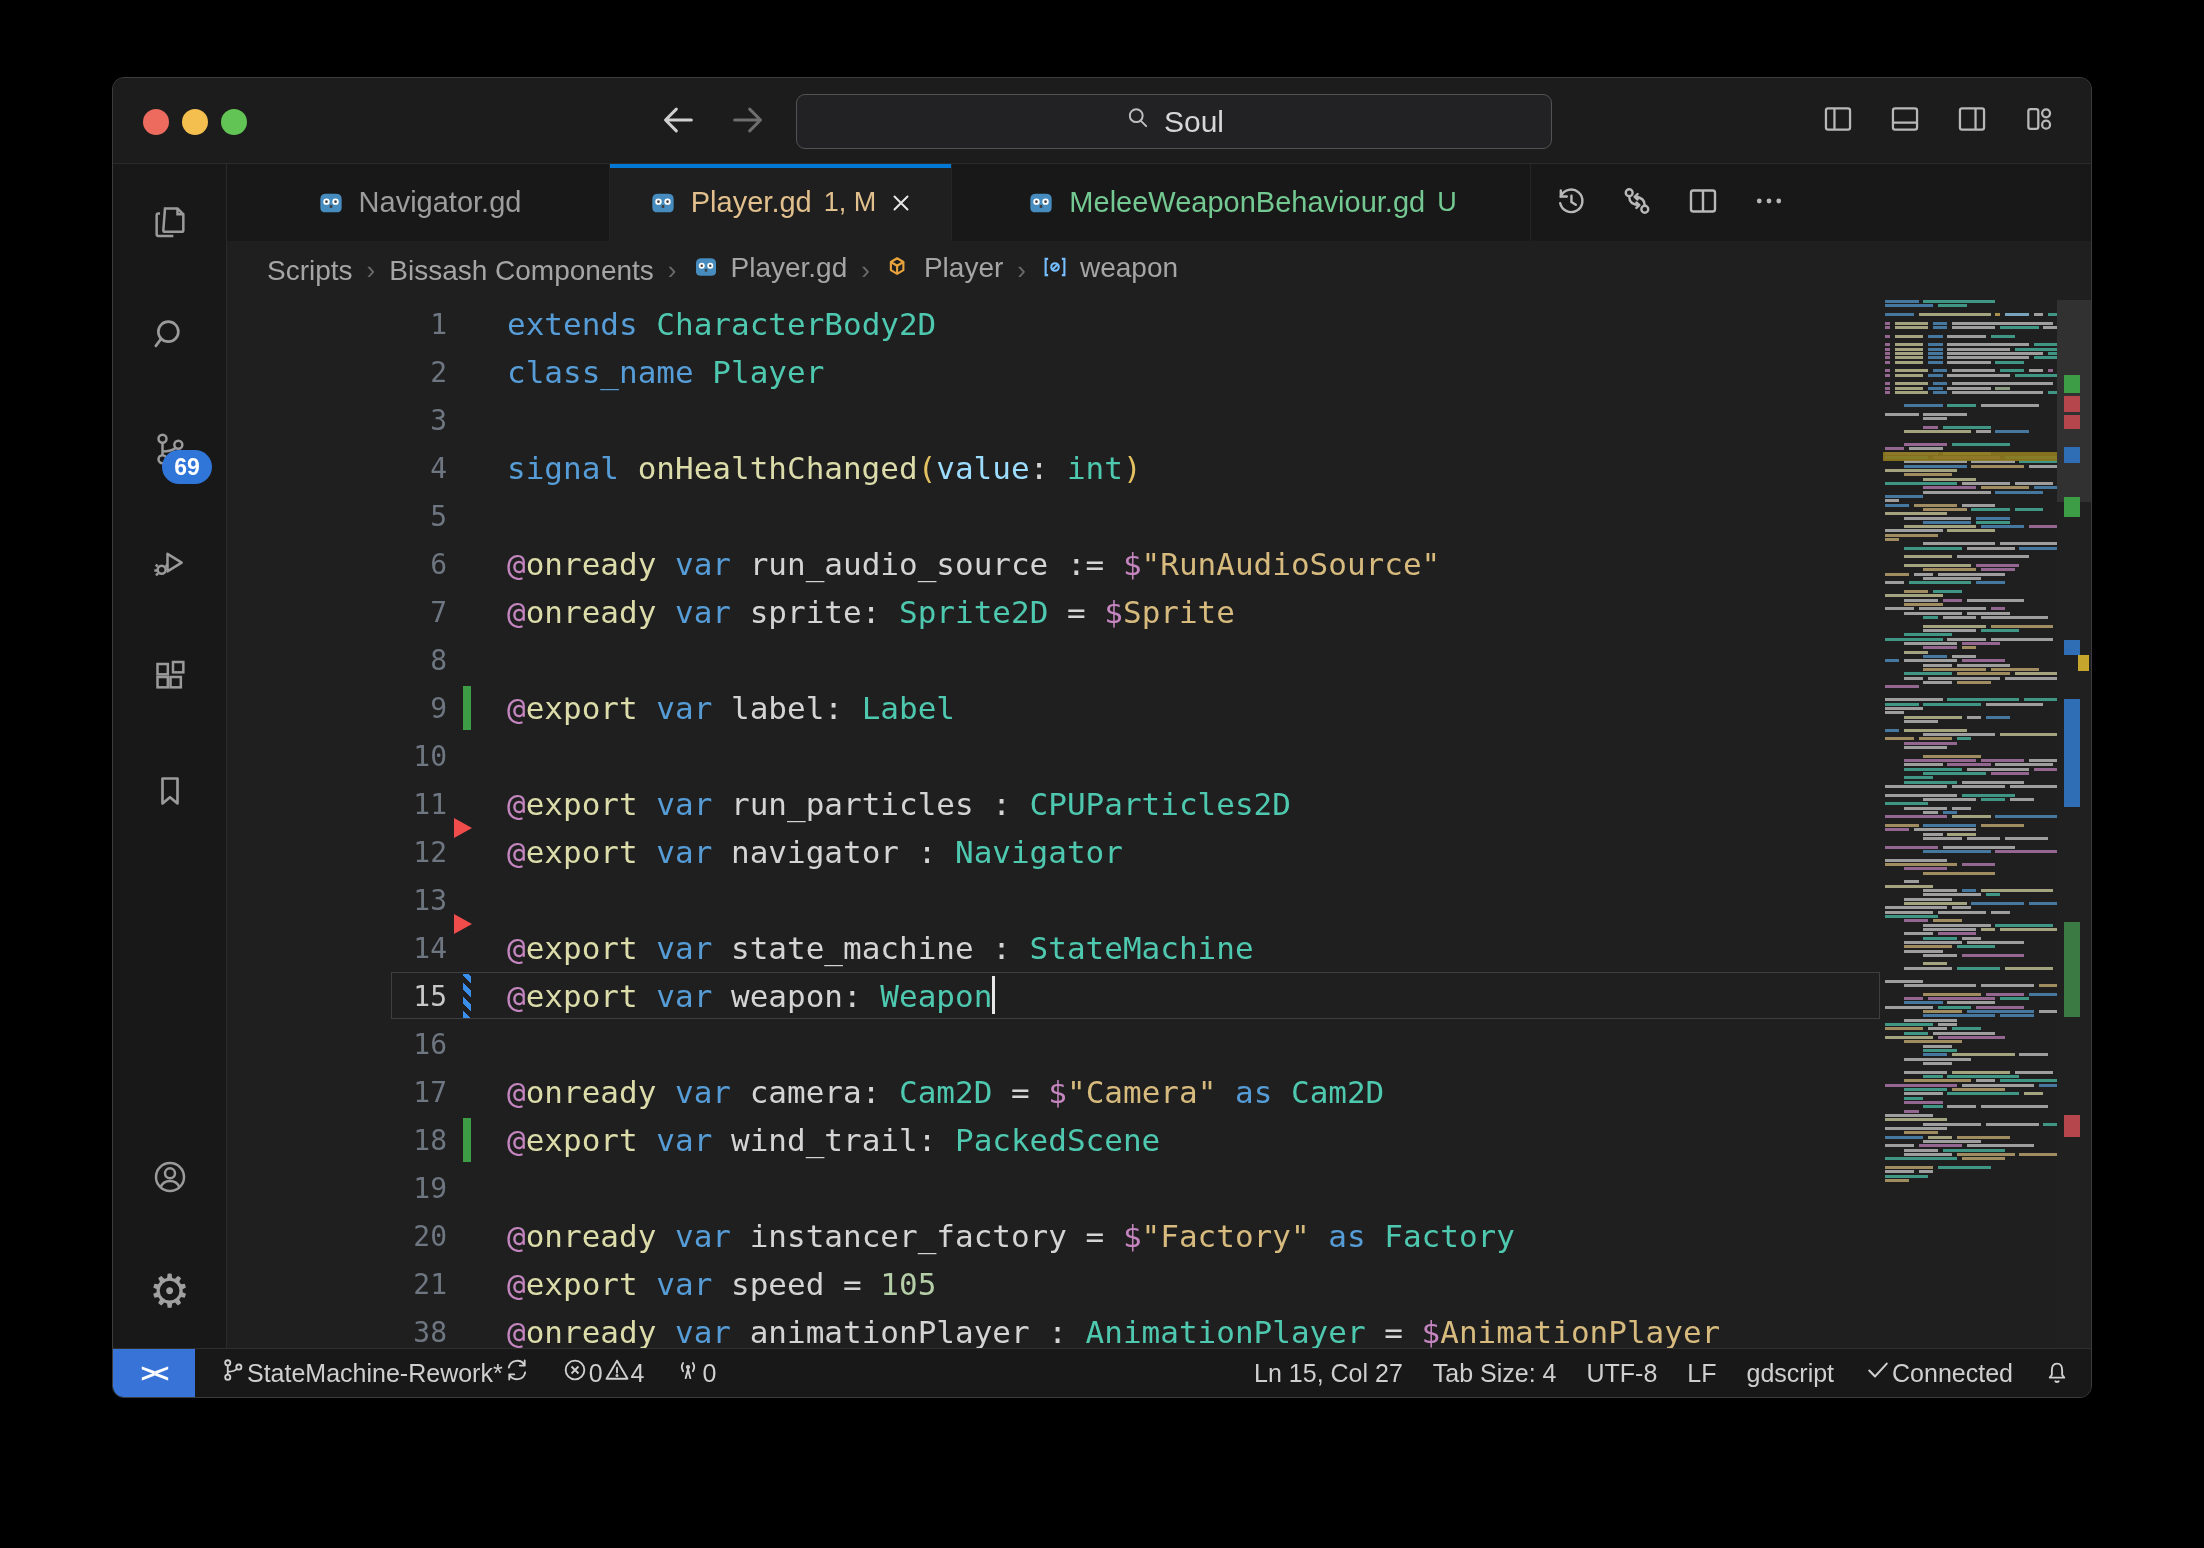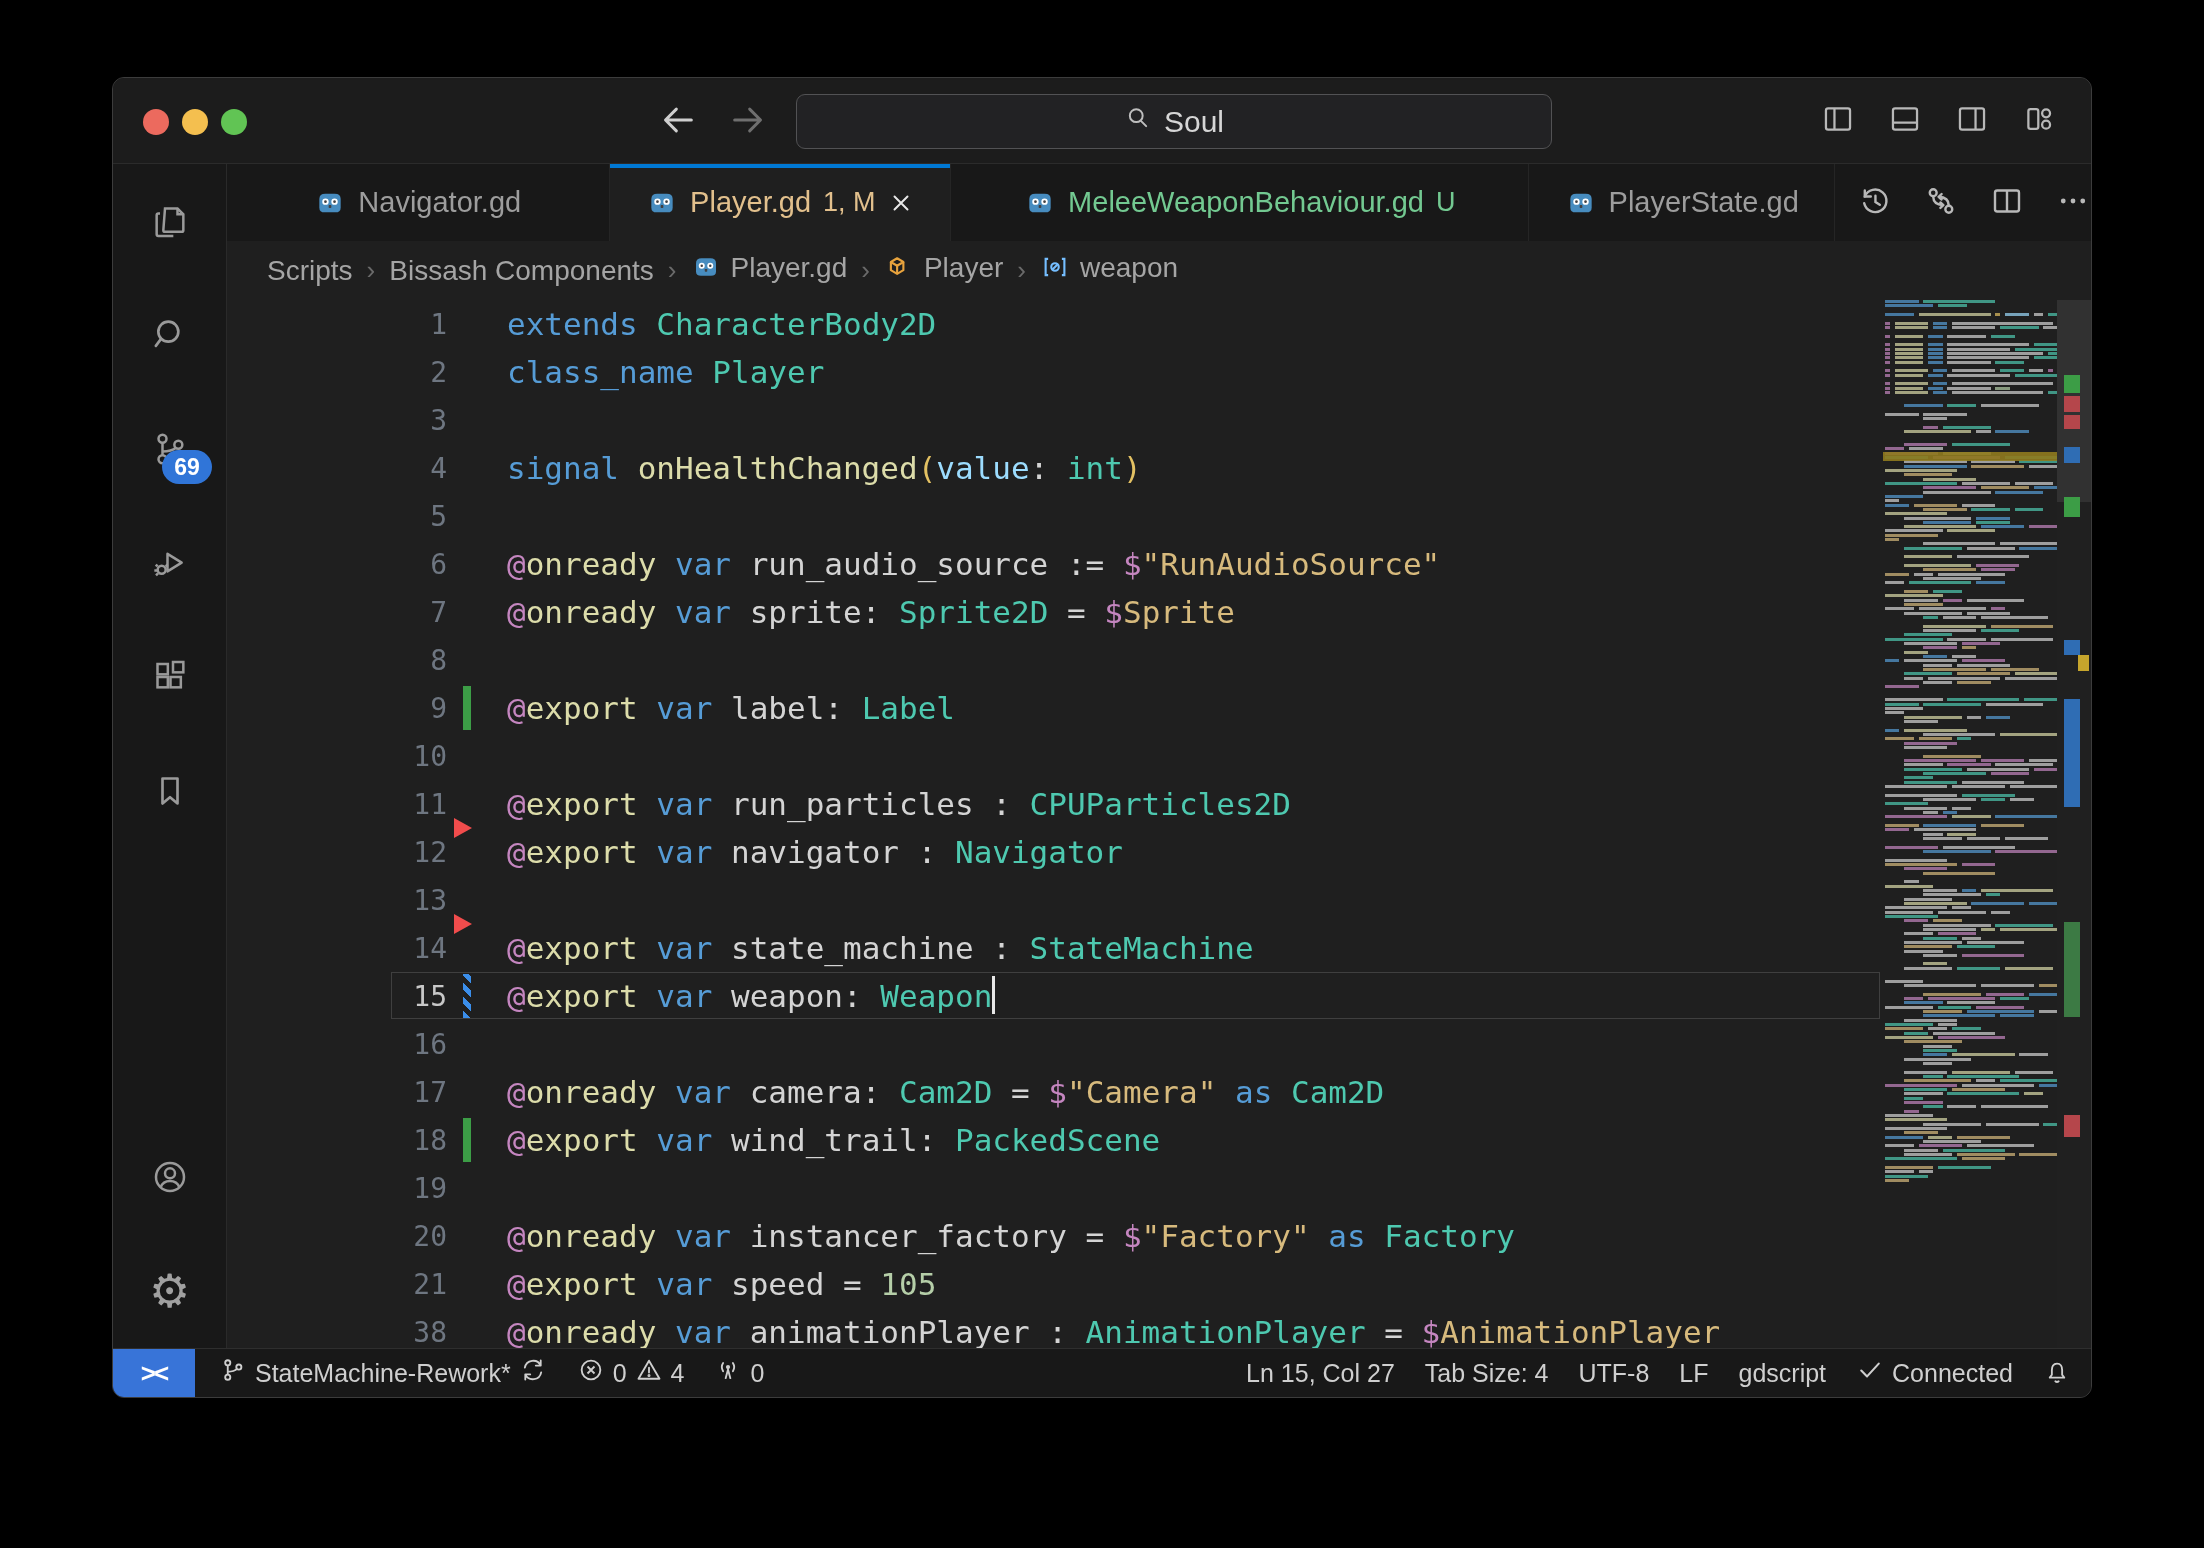--- a/index.html
+++ b/index.html
@@ -74,21 +74,21 @@
   .rmark{position:absolute;left:7px;width:16px;}
   .rmark.right{left:21px;width:11px;}
   
   .statusbar{height:48px;background:#181818;border-top:1px solid #2e2e2e;display:flex;align-items:stretch;
              font-size:25px;color:#cfcfcf;flex:0 0 auto;}
   .remote{width:82px;background:#3874d8;color:#fff;display:flex;align-items:center;justify-content:center;
           font-size:26px;font-weight:bold;letter-spacing:-2px;}
   .sb-left,.sb-right{display:flex;align-items:center;gap:30px;}
   .sb-left{padding-left:24px;}
   .sb-right{margin-left:auto;padding-right:20px;}
-  .sb-item{display:flex;align-items:center;gap:8px;justify-content:flex-end;}
+  .sb-item{display:flex;align-items:center;justify-content:flex-end;}
   .sb-item svg{width:28px;height:28px;}
 </style>
 </head>
 <body>
 
 <div class="screen">
   <div class="window">
 
     <div class="titlebar">
       <div class="lights">
@@ -226,31 +226,20 @@
                   <path d="M4 15.5 L4 9 Q4 5 8.5 5 L15.5 5 Q20 5 20 9 L20 15.5 Q20 19 16 19 L8 19 Q4 19 4 15.5 Z" fill="#478CBF"></path>
                   <circle cx="8.6" cy="11" r="2.4" fill="#fff"></circle>
                   <circle cx="15.4" cy="11" r="2.4" fill="#fff"></circle>
                   <circle cx="8.6" cy="11" r="1" fill="#414042"></circle>
                   <circle cx="15.4" cy="11" r="1" fill="#414042"></circle>
                   <rect x="11" y="13.5" width="2" height="2.2" rx="0.5" fill="#414042"></rect>
                 </svg></span>
             <span>MeleeWeaponBehaviour.gd</span>
             <span class="tab-suffix">U</span>
           </div>
-          <div class="tab" style="width:306px">
-            <span class="gdicon"><svg viewBox="0 0 24 24">
-                  <path d="M4 15.5 L4 9 Q4 5 8.5 5 L15.5 5 Q20 5 20 9 L20 15.5 Q20 19 16 19 L8 19 Q4 19 4 15.5 Z" fill="#478CBF"></path>
-                  <circle cx="8.6" cy="11" r="2.4" fill="#fff"></circle>
-                  <circle cx="15.4" cy="11" r="2.4" fill="#fff"></circle>
-                  <circle cx="8.6" cy="11" r="1" fill="#414042"></circle>
-                  <circle cx="15.4" cy="11" r="1" fill="#414042"></circle>
-                  <rect x="11" y="13.5" width="2" height="2.2" rx="0.5" fill="#414042"></rect>
-                </svg></span>
-            <span>PlayerState.gd</span>
-          </div>
           <div class="tabactions">
             <span><svg viewBox="0 0 24 24" fill="none" stroke="#b8b8b8" stroke-width="1.6" stroke-linecap="round">
                   <path d="M5.2 9 A 7.5 7.5 0 1 1 4.8 13.5"></path>
                   <path d="M5.2 5 V9 H9.2"></path>
                   <path d="M12.3 8.5 V12.7 L15.2 14.5"></path>
                 </svg></span>
             <span><svg viewBox="0 0 24 24" fill="none" stroke="#b8b8b8" stroke-width="1.6" stroke-linecap="round">
                   <circle cx="6.8" cy="6.5" r="2.3"></circle>
                   <circle cx="17.2" cy="17.5" r="2.3"></circle>
                   <path d="M6.8 9 C6.8 13.5 10 14.6 13.6 14.8 M13.6 14.8 l-2 -1.8 M13.6 14.8 l-2 1.8"></path>

